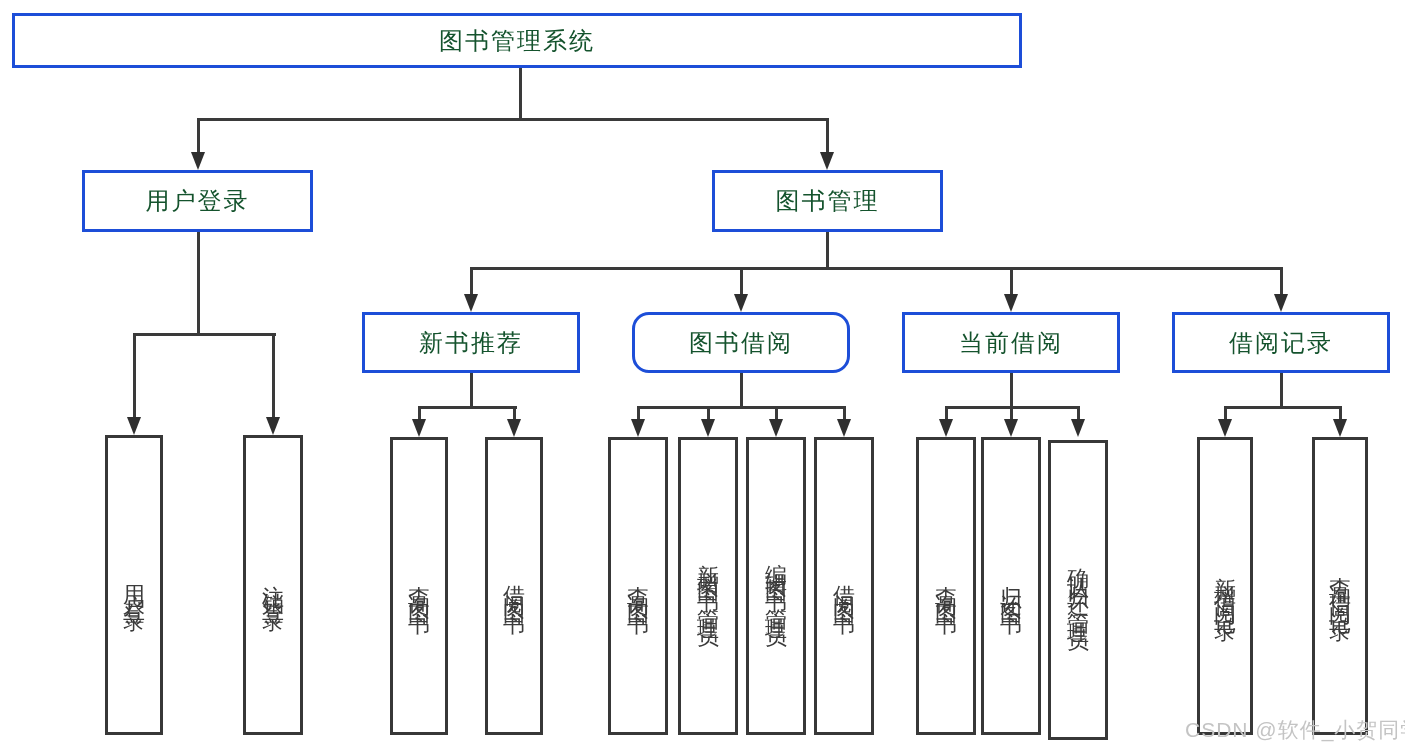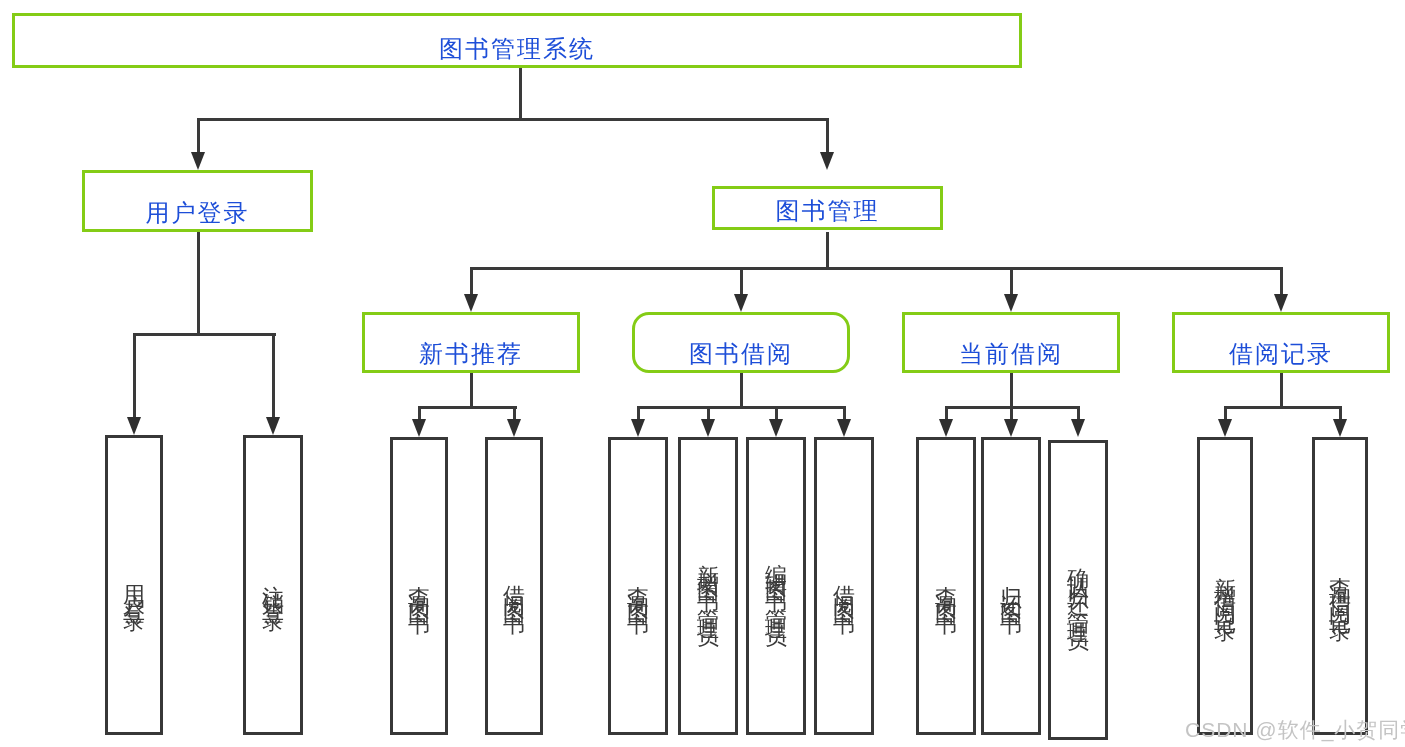--- a/index.html
+++ b/index.html
@@ -8,28 +8,28 @@
     width: 1405px;
     height: 747px;
     background: #ffffff;
     font-family: "Liberation Sans", sans-serif;
     overflow: hidden;
   }
   
   .b {
     position: absolute;
     box-sizing: border-box;
-    border: 3px solid #84cc16;
+    border: 3px solid #1d4ed8;
     background: #ffffff;
     display: flex;
-    align-items: flex-end;
+    align-items: center;
     justify-content: center;
     font-size: 24px;
     letter-spacing: 2px;
-    color: #1d4ed8;
+    color: #14532d;
   }
   
   .vb {
     position: absolute;
     box-sizing: border-box;
     border: 3px solid #383838;
     background: #ffffff;
     display: flex;
     align-items: center;
     justify-content: center;
@@ -76,21 +76,21 @@
   <div class="ln" style="left:519px; top:68px; width:3px; height:52px;"></div>
   <div class="ln" style="left:197px; top:118px; width:632px; height:3px;"></div>
   <div class="ln" style="left:197px; top:118px; width:3px; height:36px;"></div>
   <div class="ar" style="left:191px; top:152px;"></div>
   <div class="ln" style="left:826px; top:118px; width:3px; height:36px;"></div>
   <div class="ar" style="left:820px; top:152px;"></div>
 
   <div class="b" style="left:82px; top:170px; width:231px; height:62px;">
     <span>用户登录</span>
   </div>
-  <div class="b" style="left:712px; top:186px; width:231px; height:44px;">
+  <div class="b" style="left:712px; top:170px; width:231px; height:62px;">
     <span>图书管理</span>
   </div>
 
   <div class="ln" style="left:197px; top:232px; width:3px; height:104px;"></div>
   <div class="ln" style="left:133px; top:333px; width:143px; height:3px;"></div>
   <div class="ln" style="left:133px; top:333px; width:3px; height:85px;"></div>
   <div class="ar" style="left:127px; top:417px;"></div>
   <div class="ln" style="left:272px; top:333px; width:3px; height:85px;"></div>
   <div class="ar" style="left:266px; top:417px;"></div>
 

